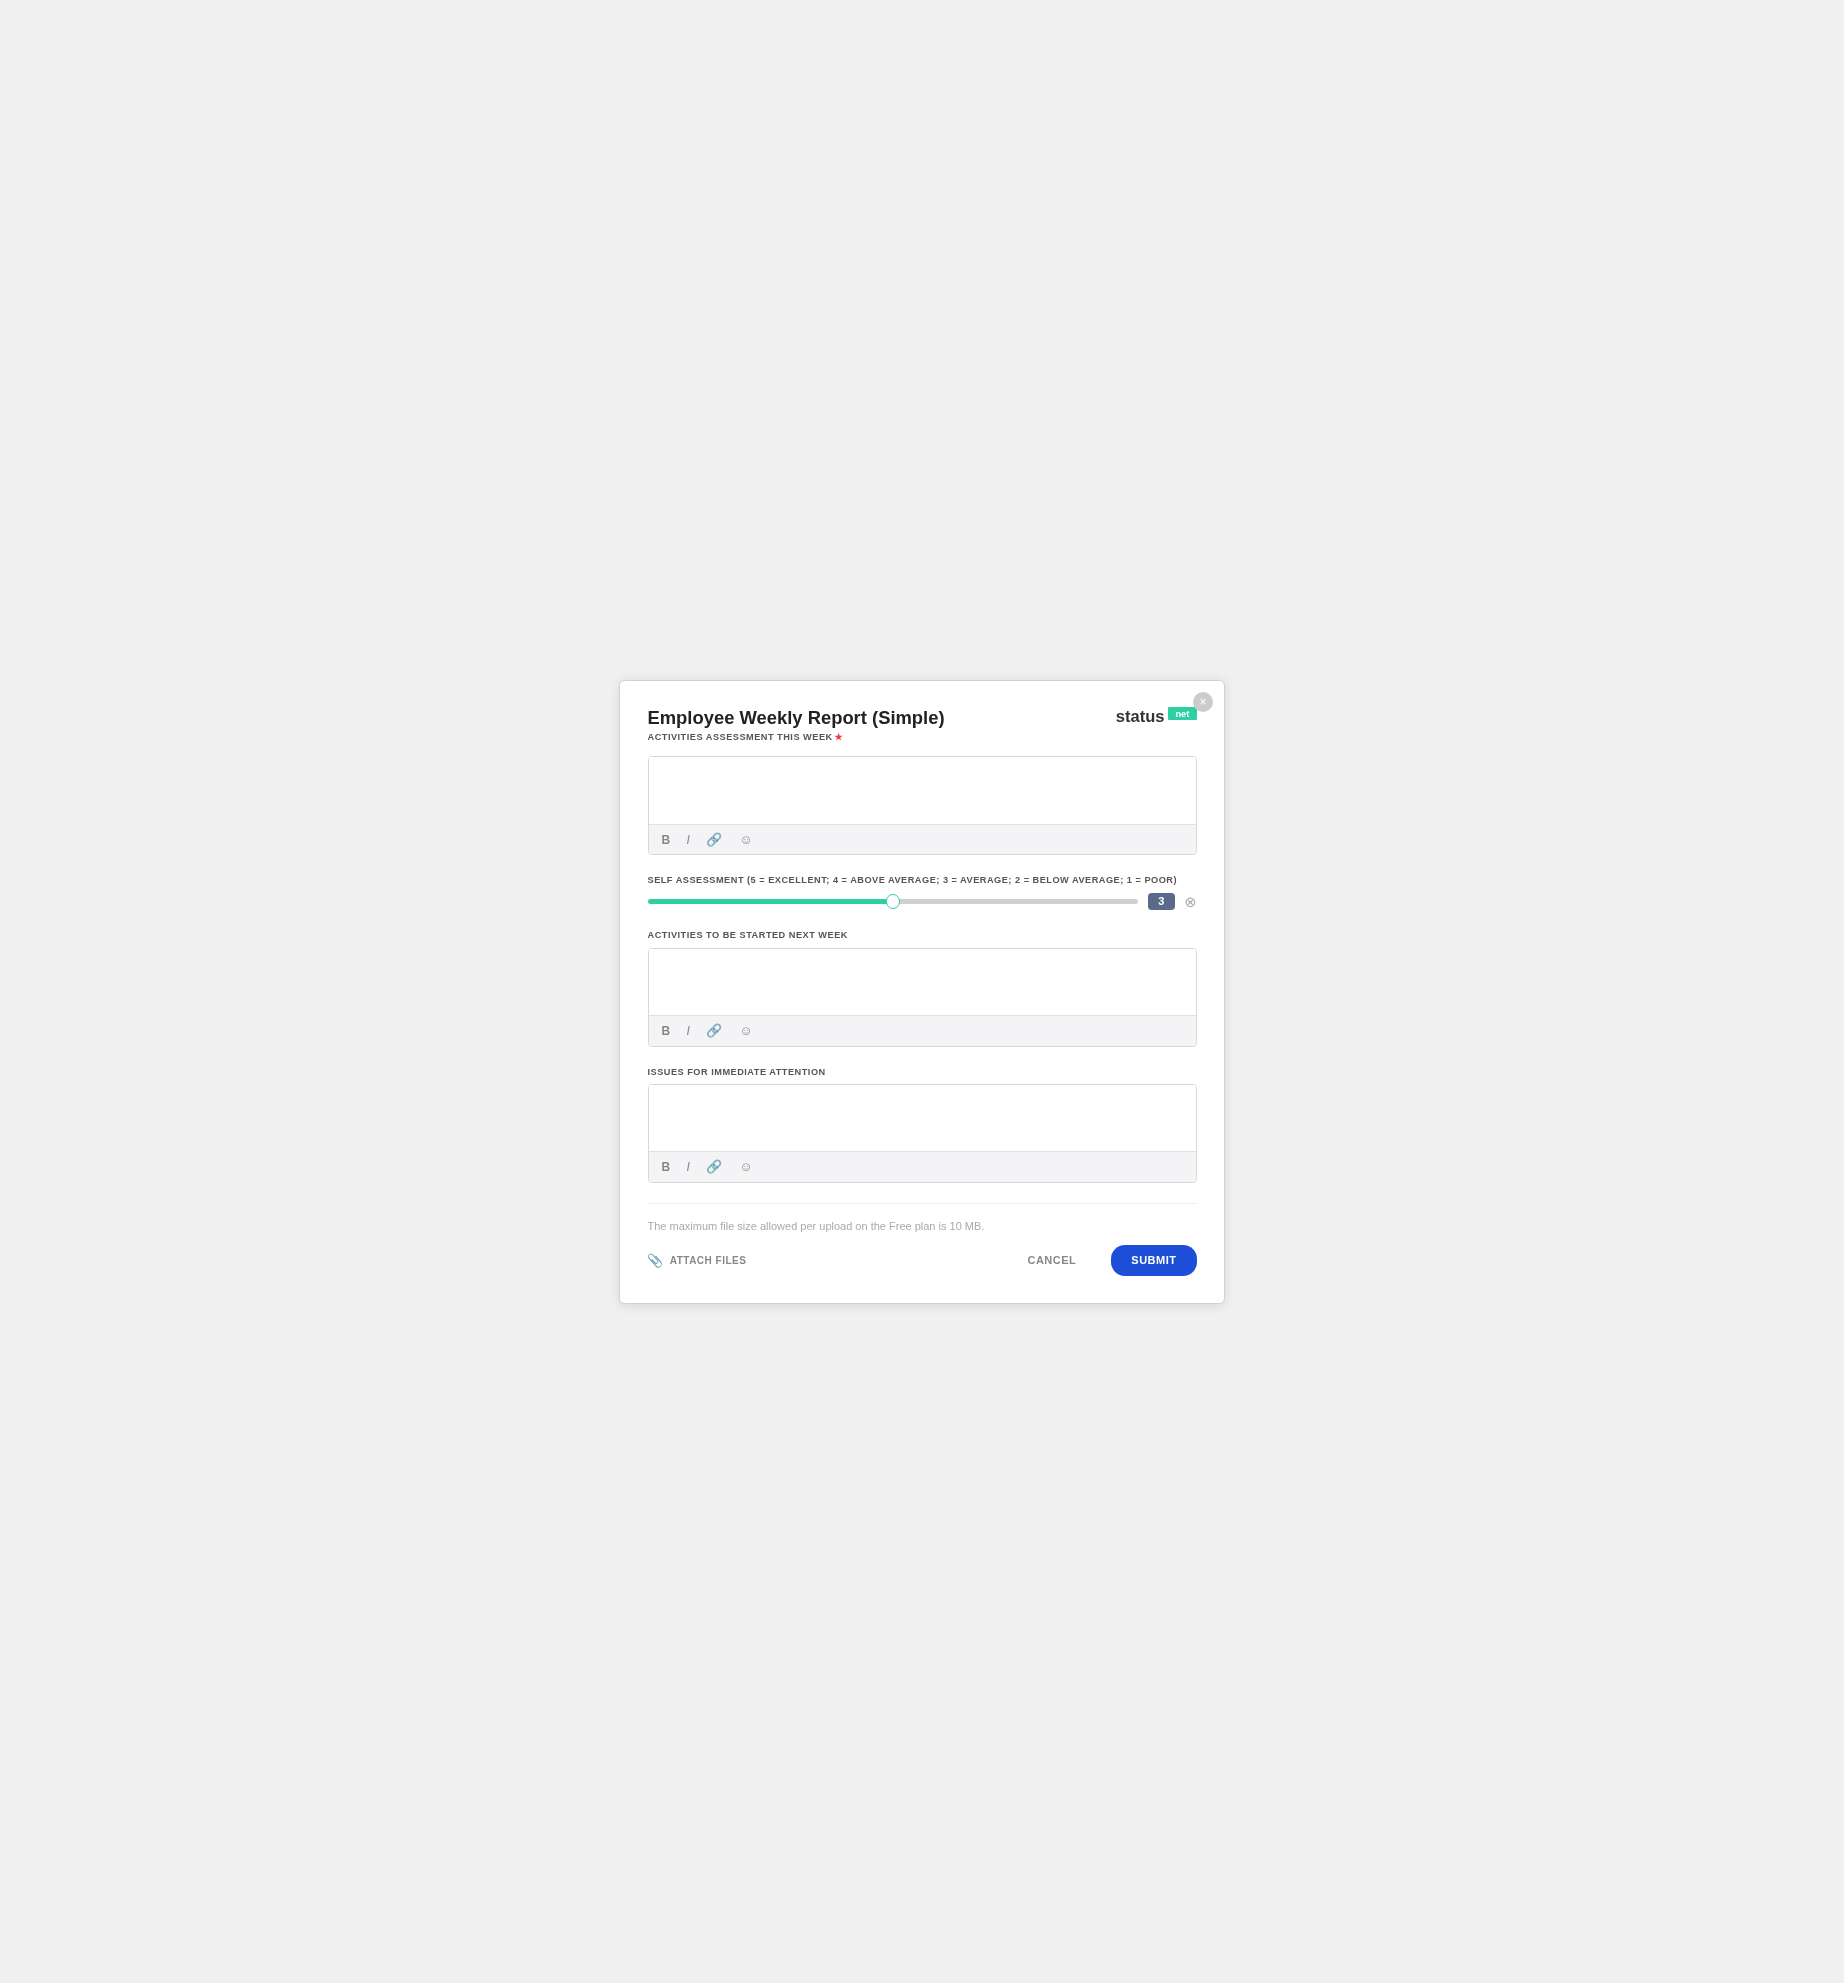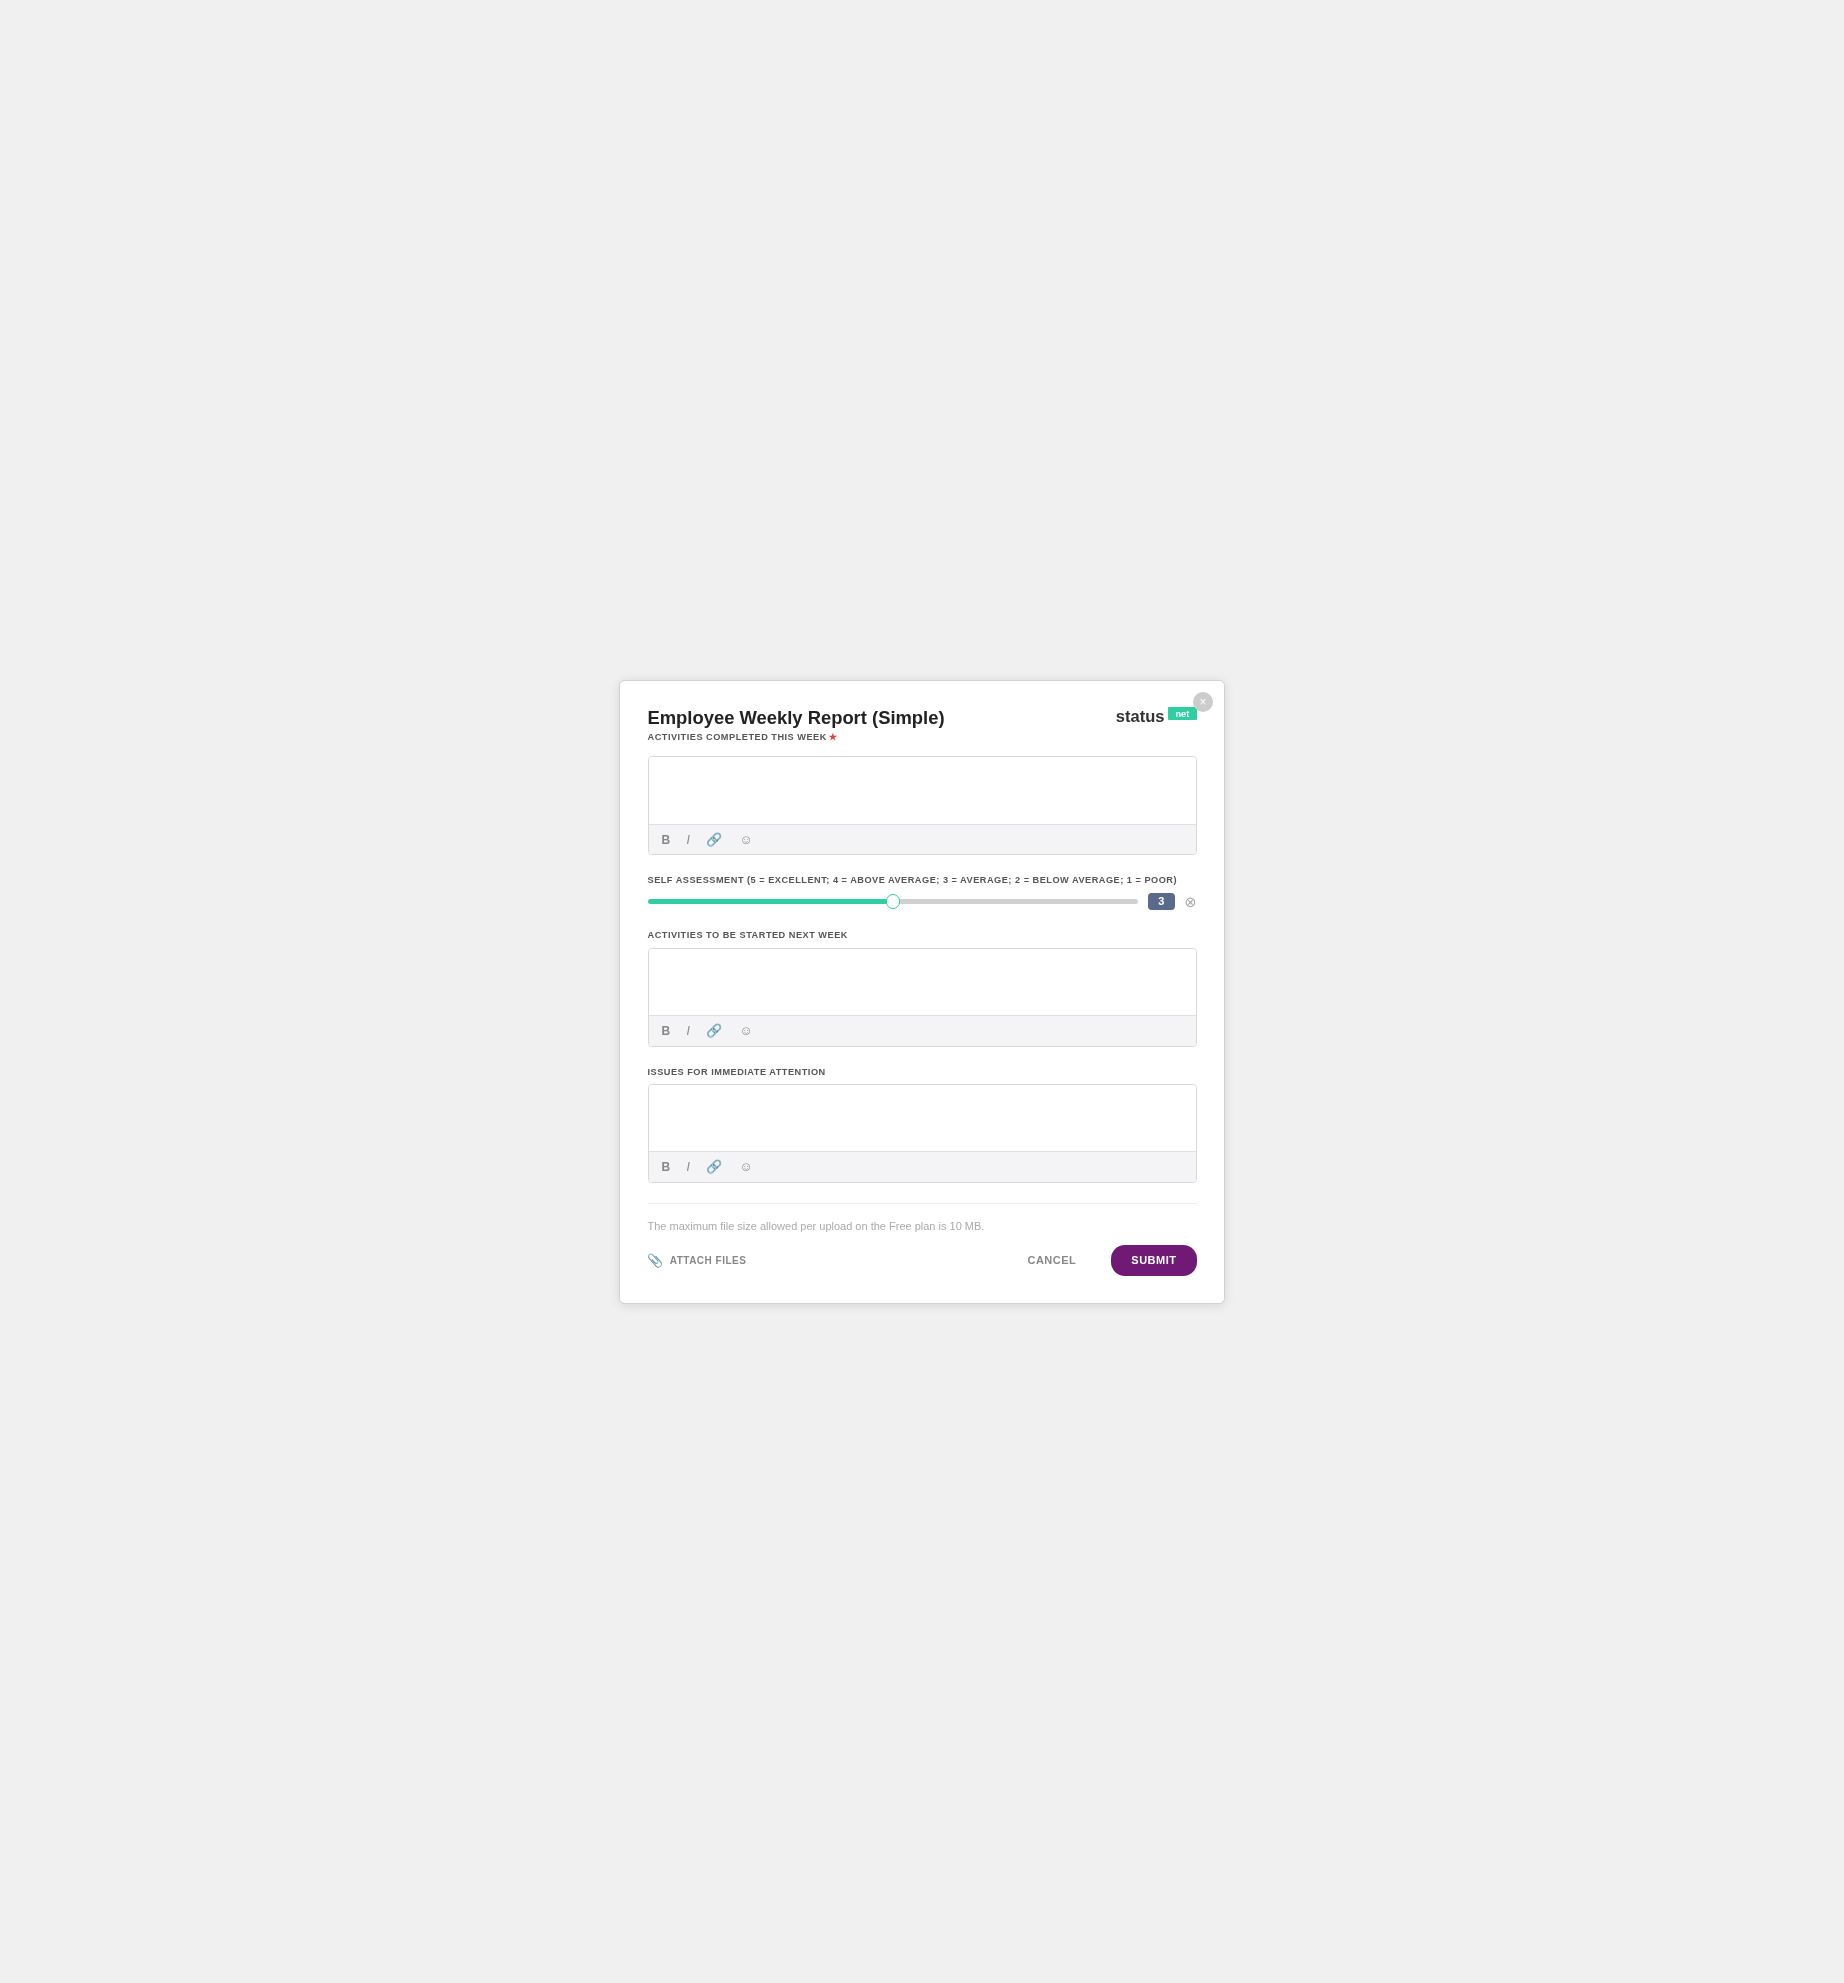--- a/index.html
+++ b/index.html
@@ -289,21 +289,21 @@
       cursor: pointer;
       color: #888888;
       font-size: 11px;
       font-weight: 700;
       letter-spacing: 0.5px;
       text-transform: uppercase;
       padding: 7.3px 11px;
     }
 
     .submit-btn {
-      background: #701a75;
+      background: #1d4ed8;
       border: none;
       cursor: pointer;
       color: #ffffff;
       font-size: 11px;
       font-weight: 700;
       letter-spacing: 0.5px;
       text-transform: uppercase;
       padding: 9.2px 20px;
       border-radius: 14px;
     }
@@ -320,21 +320,21 @@
 <div class="page-wrapper">
 
   <div class="modal">
 
     <button class="close-button">×</button>
 
     <div class="modal-header">
       <div class="modal-title-block">
         <div class="modal-title">Employee Weekly Report (Simple)</div>
         <div class="modal-subtitle">
-          <span>ACTIVITIES COMPLETED THIS WEEK</span><span class="required-star">★</span>
+          <span>ACTIVITIES ASSESSMENT THIS WEEK</span><span class="required-star">★</span>
         </div>
       </div>
       <div class="brand-logo">
         <span class="brand-text">status</span>
         <span class="brand-badge">net</span>
       </div>
     </div>
 
     <div class="section">
       <div class="editor-box">

